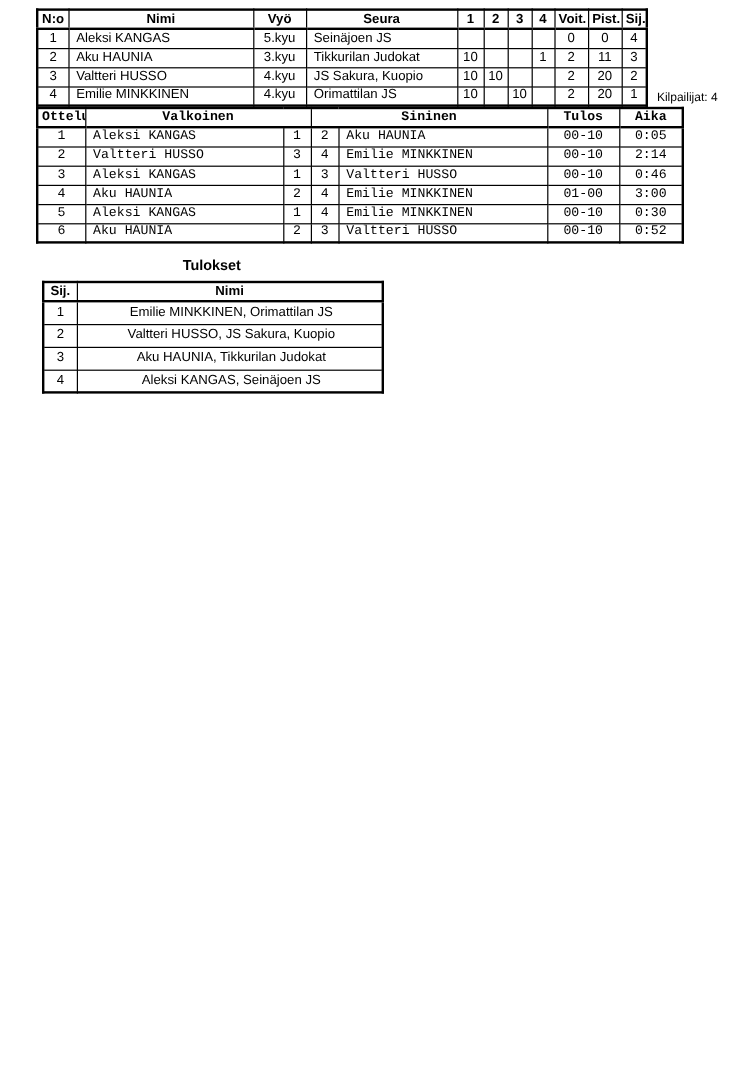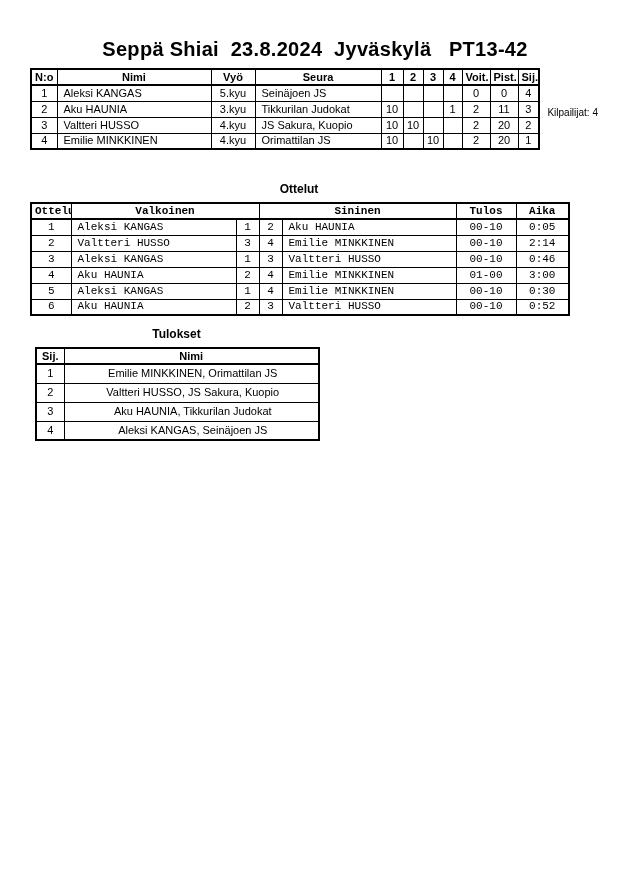--- a/index.html
+++ b/index.html
@@ -62,21 +62,20 @@
 
   .t-tulokset { width:283px; margin-left:35px; }
   .t-tulokset td { height:19px; }
   .t-tulokset td:nth-child(2) { text-align:center; padding-left:6px; }
 </style>
 </head>
 <body>
 
 <div class="page">
 
-  <div class="title">Seppä Shiai  23.8.2024  Jyväskylä   PT13-42</div>
 
   <div class="count-label">Kilpailijat: 4</div>
 
 
   <table class="t-kilpailijat">
     <colgroup>
       <col style="width:26px">
         <col style="width:154px">
         <col style="width:44px">
         <col style="width:126px">
@@ -152,21 +151,20 @@
           <td></td>
           <td>10</td>
           <td></td>
           <td>2</td>
           <td>20</td>
           <td>1</td>
         </tr>
       </tbody>
   </table>
 
-  <div class="section-heading h-ottelut">Ottelut</div>
 
   <table class="t-ottelut">
     <colgroup>
       <col style="width:40px">
         <col style="width:165px">
         <col style="width:23px">
         <col style="width:23px">
       <col style="width:174px">
         <col style="width:60px">
         <col style="width:53px">

